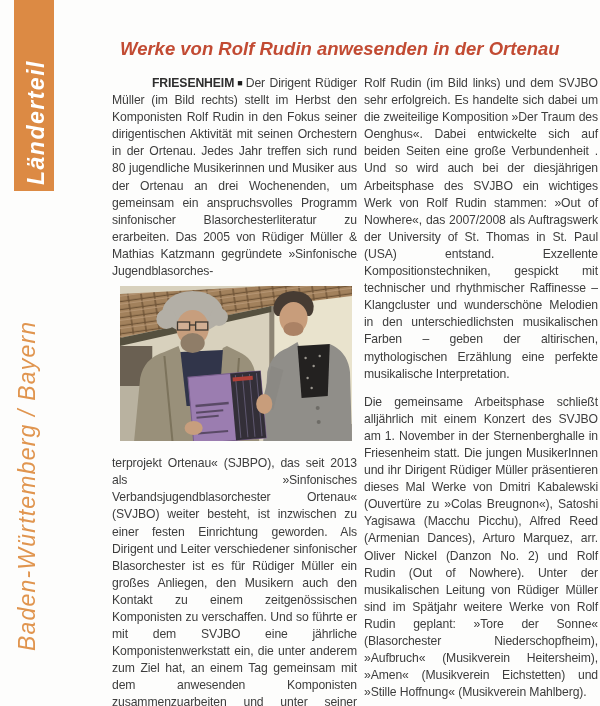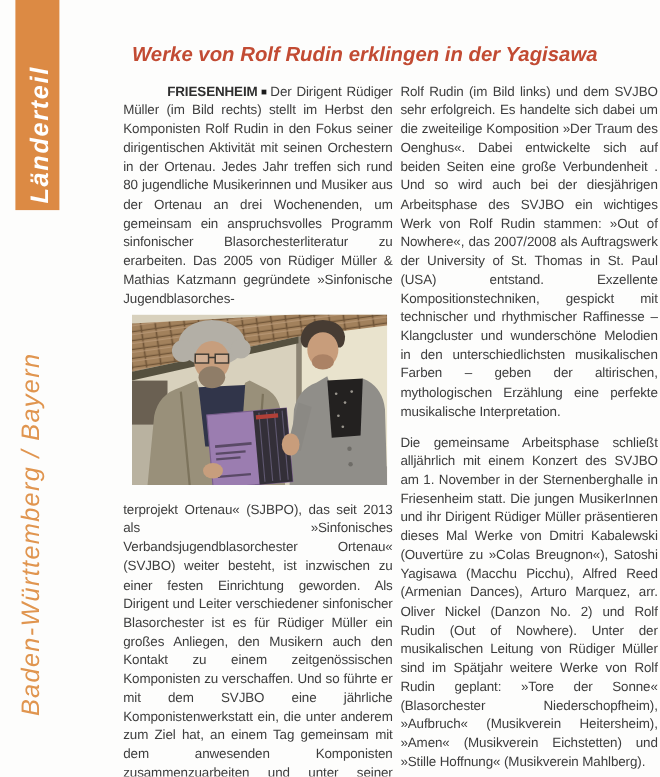--- a/index.html
+++ b/index.html
@@ -62,21 +62,21 @@
   <div>
     <div class="section-tab">
       <span class="section-label">Länderteil</span>
     </div>
     <div class="region-label">
       <span class="region-text">Baden-Württemberg / Bayern</span>
     </div>
   </div>
 
   <div>
-    <h1 class="article-title">Werke von Rolf Rudin erklingen in der Yagisawa</h1>
+    <h1 class="article-title">Werke von Rolf Rudin anwesenden in der Ortenau</h1>
 
     <div class="col col-left">
       <p class="body-text"><b class="lead-loc">FRIESENHEIM</b><span class="lead-bullet">■</span><span>Der Dirigent Rüdiger Müller (im Bild rechts) stellt im Herbst den Komponisten Rolf Rudin in den Fokus seiner dirigentischen Aktivität mit seinen Orchestern in der Ortenau. Jedes Jahr treffen sich rund 80 jugendliche Musikerinnen und Musiker aus der Ortenau an drei Wochenenden, um gemeinsam ein anspruchsvolles Programm sinfonischer Blasorchesterliteratur zu erarbeiten. Das 2005 von Rüdiger Müller &amp; Mathias Katzmann gegründete »Sinfonische Jugendblasorches-</span></p>
 
       <svg class="photo" viewBox="0 0 230 155" preserveAspectRatio="none" role="img">
         <defs>
           <pattern id="tiles" width="13" height="8" patternUnits="userSpaceOnUse" patternTransform="rotate(-8)">
             <rect width="13" height="8" fill="#a2815c"></rect>
             <path d="M0,7.5 H13 M6.5,0 V8" stroke="#6f5437" stroke-width="1.4"></path>
             <path d="M0,2 H13" stroke="#b99877" stroke-width="1"></path>

